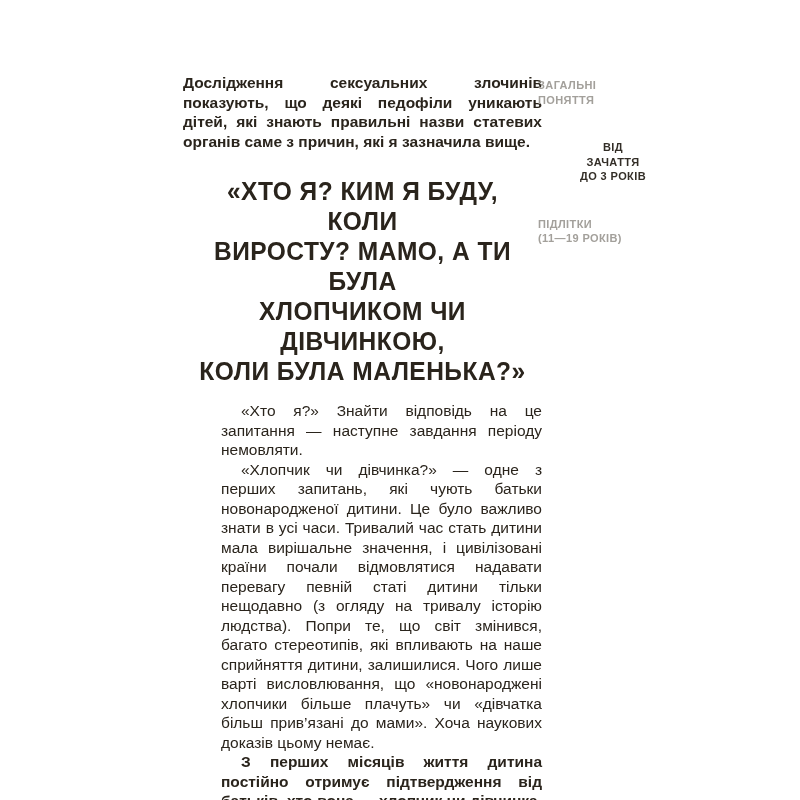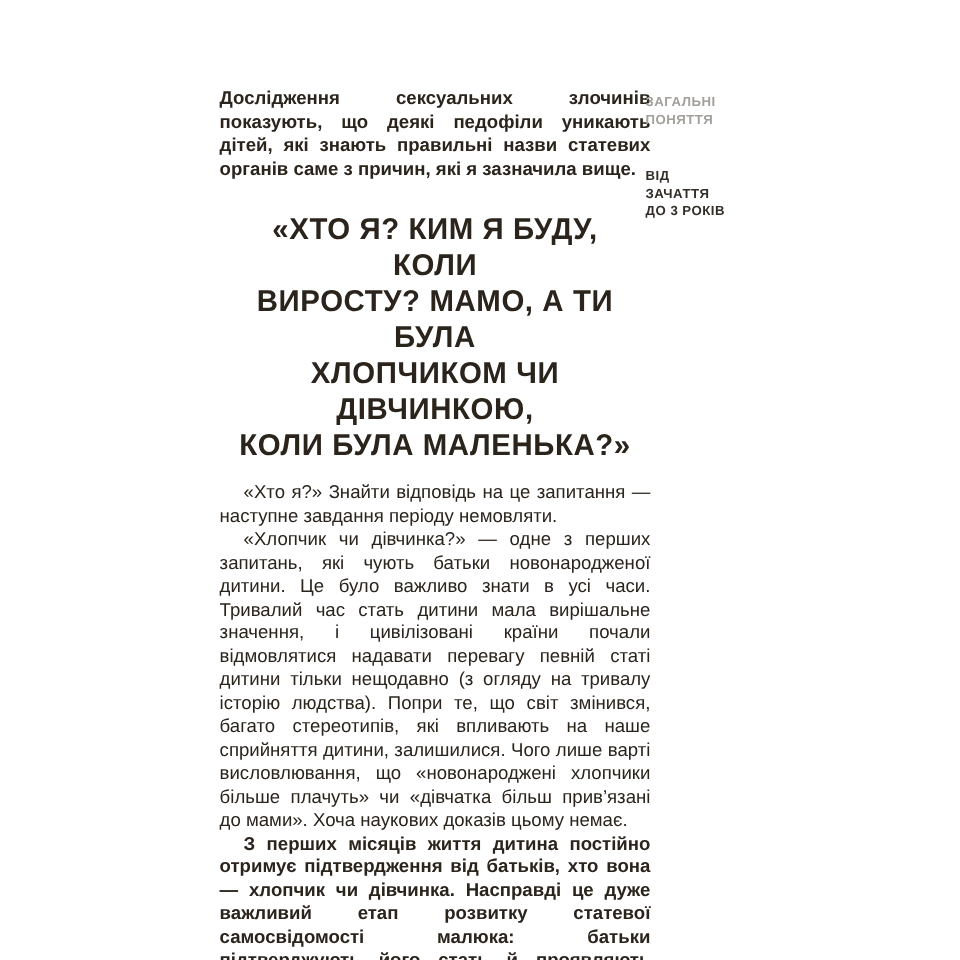--- a/index.html
+++ b/index.html
@@ -20,21 +20,21 @@
     width: 359px;
   }
   .main-column p {
     margin: 0;
     font-size: 15.5px;
     line-height: 19.5px;
     text-align: justify;
     color: #2a241c;
   }
   p.bold { font-weight: 700; }
-  p.indent { text-indent: 20px; }
+  p.indent { text-indent: 20px; margin-left: 38px; }
 
   .heading {
     margin: 25px 6px 15px 6px;
     font-size: 25px;
     line-height: 30px;
     font-weight: 700;
     letter-spacing: 0.5px;
     text-align: center;
     white-space: pre-line;
     color: #2a241c;
@@ -50,21 +50,21 @@
   .sidebar-item {
     margin-bottom: 33px;
     font-size: 11px;
     line-height: 14.5px;
     font-weight: 700;
     letter-spacing: 0.4px;
     text-transform: uppercase;
     white-space: pre-line;
     color: #a3a09b;
   }
-  .sidebar-item.active { color: #332e27; }
+  .sidebar-item.active { color: #332e27; text-align: center; }
 </style>
 </head>
 <body>
 
 <div class="page">
 
   <div class="main-column">
     <p class="bold">Дослідження сексуальних злочинів показують, що деякі педофіли уникають дітей, які знають правильні назви статевих органів саме з причин, які я зазначила вище.</p>
 
     <div class="heading">«ХТО Я? КИМ Я БУДУ, КОЛИ
@@ -79,15 +79,17 @@
     <p class="indent bold">З перших місяців життя дитина постійно отримує підтвердження від батьків, хто вона — хлопчик чи дівчинка. Насправді це дуже важливий етап розвитку статевої самосвідомості малюка: батьки підтверджують його стать й проявляють прийняття і радість через це. Ми</p>
 
   </div>
 
   <div class="sidebar">
     <div class="sidebar-item">ЗАГАЛЬНІ
 ПОНЯТТЯ</div>
     <div class="sidebar-item active">ВІД
 ЗАЧАТТЯ
 ДО 3 РОКІВ</div>
+    <div class="sidebar-item">ПІДЛІТКИ
+(11—19 РОКІВ)</div>
   </div>
 
 </div>
 
 </body></html>

